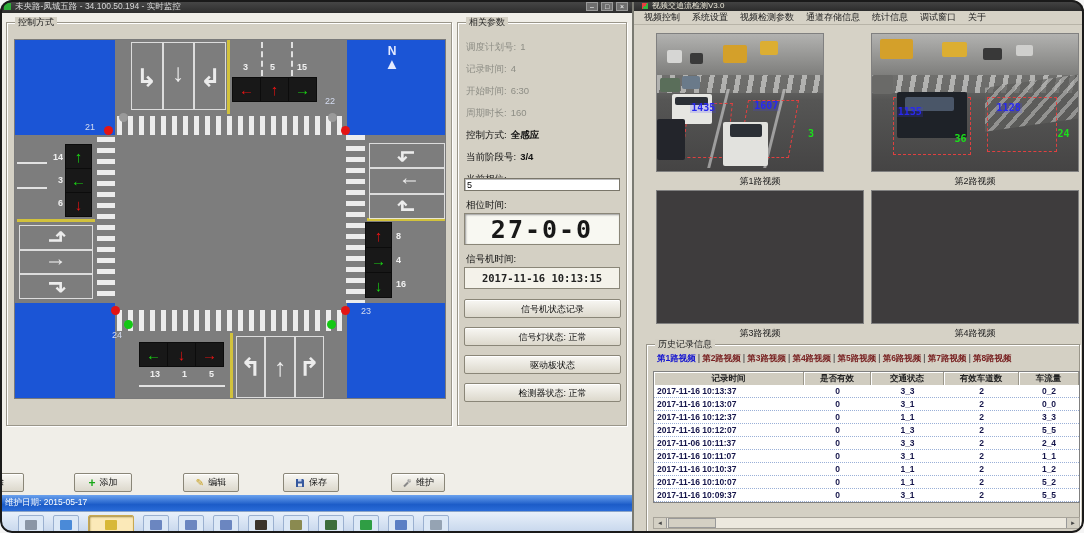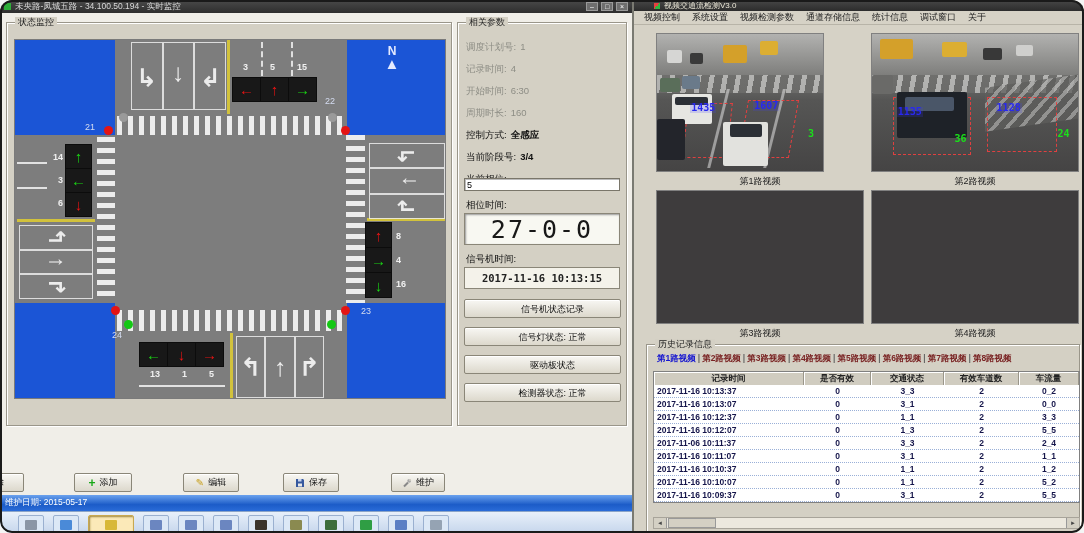--- a/index.html
+++ b/index.html
@@ -75,21 +75,21 @@
   .param-row{display:flex;gap:4px;margin-bottom:9px;font-size:9.5px;color:#111;white-space:nowrap;}
   .param-row.muted{color:#8d8d85;}
   .param-row .pv{font-weight:bold;}
   .param-row.muted .pv{font-weight:normal;}
   .phase-input{position:absolute;left:6px;top:155px;width:156px;height:13px;background:#fff;border:1px solid #7a766a;
     box-shadow:inset 1px 1px 0 #bbb;font-size:9px;padding:0 2px;font-family:inherit;}
   .plabel{position:absolute;left:8px;font-size:9.5px;color:#111;}
   .lbl-phase-time{top:176px;} .lbl-signal-time{top:230px;}
   .lcd{position:absolute;left:6px;top:190px;width:156px;height:32px;background:#f8f8f2;border:1px solid #8a8678;
     box-shadow:inset 1px 1px 2px #999;display:flex;align-items:center;justify-content:center;
-    font-family:"DejaVu Sans Mono",monospace;font-size:25px;font-weight:normal;color:#181818;letter-spacing:2px;}
+    font-family:"DejaVu Sans Mono",monospace;font-size:25px;font-weight:bold;color:#181818;letter-spacing:2px;}
   .datebox{position:absolute;left:6px;top:244px;width:156px;height:22px;background:#f4f2ea;border:1px solid #8a8678;
     display:flex;align-items:center;justify-content:center;font-family:"DejaVu Sans Mono",monospace;
     font-size:10.5px;font-weight:bold;color:#222;}
   .panel-btns{position:absolute;left:6px;top:276px;width:157px;display:flex;flex-direction:column;gap:9px;}
   .btn{background:linear-gradient(#f8f7f3,#dcd8cc);border:1px solid #8a8678;border-radius:2px;
     box-shadow:inset 0 1px 0 #fff;font-size:9px;color:#111;font-family:inherit;cursor:default;padding-left:26px;}
   .panel-btn{height:19px;line-height:17px;text-align:center;}
 
   
   .toolbar-btn{position:absolute;top:473px;height:19px;display:flex;align-items:center;justify-content:center;gap:4px;padding:0 6px;}
@@ -101,21 +101,21 @@
     background:linear-gradient(#6ba2ee,#1c5cc8 60%,#2a6cd8);display:flex;align-items:center;padding:0 5px;}
   .taskbar{position:absolute;left:0;top:511px;width:632px;height:22px;border-top:1px solid #8aa4c8;
     background:linear-gradient(#e8f0fa,#c6d6ec);display:flex;align-items:flex-start;gap:9px;padding:3px 0 0 18px;}
   .task-ico{width:26px;height:19px;background:#dce8f6;border:1px solid #9ab0d0;border-radius:2px;
     display:flex;align-items:center;justify-content:center;flex:0 0 auto;}
   .task-ico.active{width:46px;background:#fbe9b8;border-color:#c8a850;box-shadow:inset 1px 1px 2px #a08840;}
   .task-glyph{width:12px;height:10px;border-radius:1px;}
 
   
   .rw{position:absolute;left:632px;top:0;width:452px;height:533px;background:#d6d2c6;border-left:2px solid #7a7a72;}
-  .rw-title{height:11px;background:linear-gradient(#484848,#2c2c2c);display:flex;align-items:center;padding:0 20px;color:#ece8d8;font-size:8px;gap:4px;}
+  .rw-title{height:11px;background:linear-gradient(#484848,#2c2c2c);display:flex;align-items:center;padding:0 8px;color:#ece8d8;font-size:8px;gap:4px;}
   .rw-appico{width:6px;height:6px;background:linear-gradient(135deg,#e84040 50%,#30b840 50%);flex:0 0 auto;}
   .menubar{height:14px;border-bottom:1px solid #b8b4a8;display:flex;align-items:center;padding-left:4px;}
   .menu-item{font-size:9px;color:#222;padding:0 6px;white-space:nowrap;}
   .video{position:absolute;border:1px solid #808080;background:#3e3c3d;overflow:hidden;}
   .v1{left:22px;top:33px;width:168px;height:139px;}
   .v2{left:237px;top:33px;width:208px;height:139px;}
   .v3{left:22px;top:190px;width:208px;height:134px;}
   .v4{left:237px;top:190px;width:208px;height:134px;}
   .vlabel{position:absolute;width:208px;text-align:center;font-size:9px;color:#222;}
   .vl1{left:22px;top:175px;} .vl2{left:237px;top:175px;} .vl3{left:22px;top:327px;} .vl4{left:237px;top:327px;}
@@ -160,21 +160,21 @@
       <span class="appico"></span>
       <span>未央路-凤城五路 - 34.100.50.194 - 实时监控</span>
       <span class="win-controls">
         <span class="wc">–</span>
         <span class="wc">□</span>
         <span class="wc">×</span>
       </span>
     </div>
 
     <div class="gb gb-status">
-      <span class="gb-label">状态监控</span>
+      <span class="gb-label">控制方式</span>
 
       <div class="ix">
         <div class="road-v"></div>
         <div class="road-h"></div>
 
         <div class="cw cw-top"></div>
         <div class="cw cw-bottom"></div>
         <div class="cw cw-left"></div>
         <div class="cw cw-right"></div>
 

